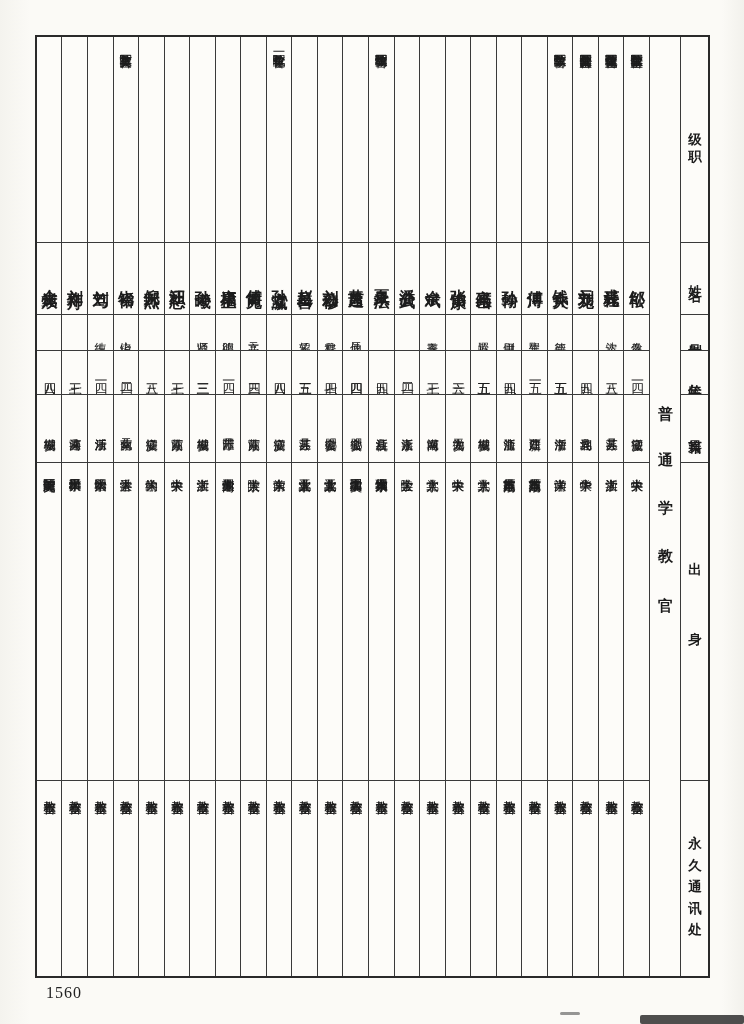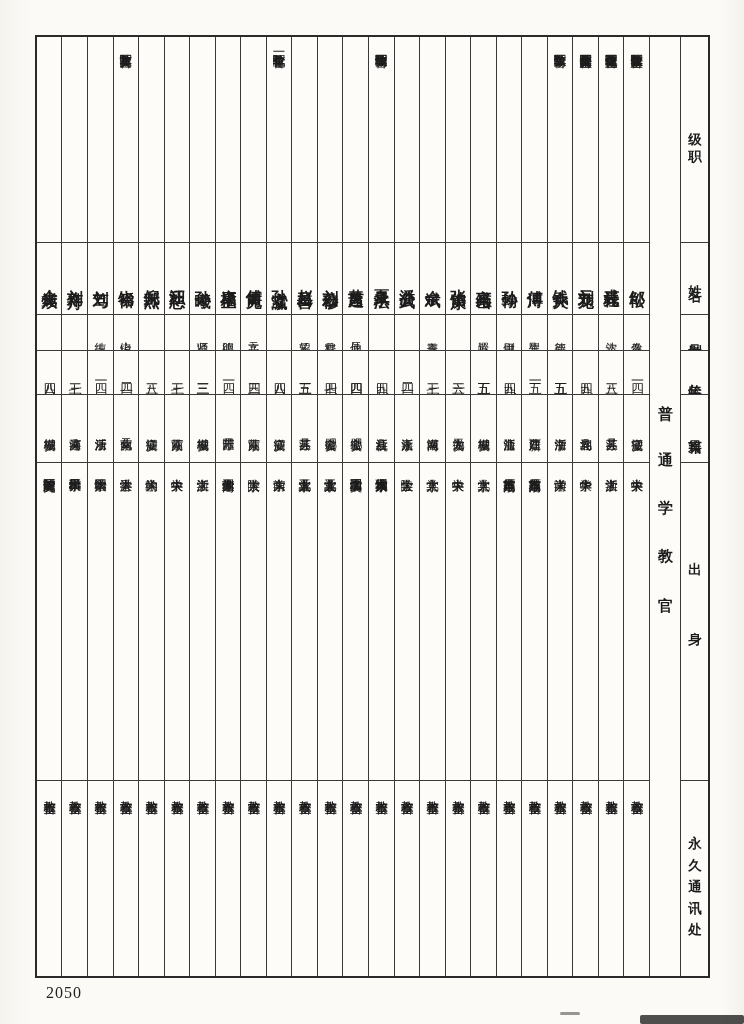--- a/index.html
+++ b/index.html
@@ -331,17 +331,17 @@
     <div class="cell h-job cell-job v"></div>
     <div class="cell h-name cell-name v">余光煐</div>
     <div class="cell h-alias cell-alias v"></div>
     <div class="cell h-age cell-age v">四八</div>
     <div class="cell h-native cell-native v">安徽桐城</div>
     <div class="cell h-bg cell-bg v">美国芝加哥研究院</div>
     <div class="cell h-addr cell-addr v">本校普教室</div>
   </div>
 </div>
 
-  <div class="page-number">2050</div>
+  <div class="page-number">1560</div>
 
   <div class="artifact artifact-a"></div>
   <div class="artifact artifact-b"></div>
 </div>
 
 </body></html>

